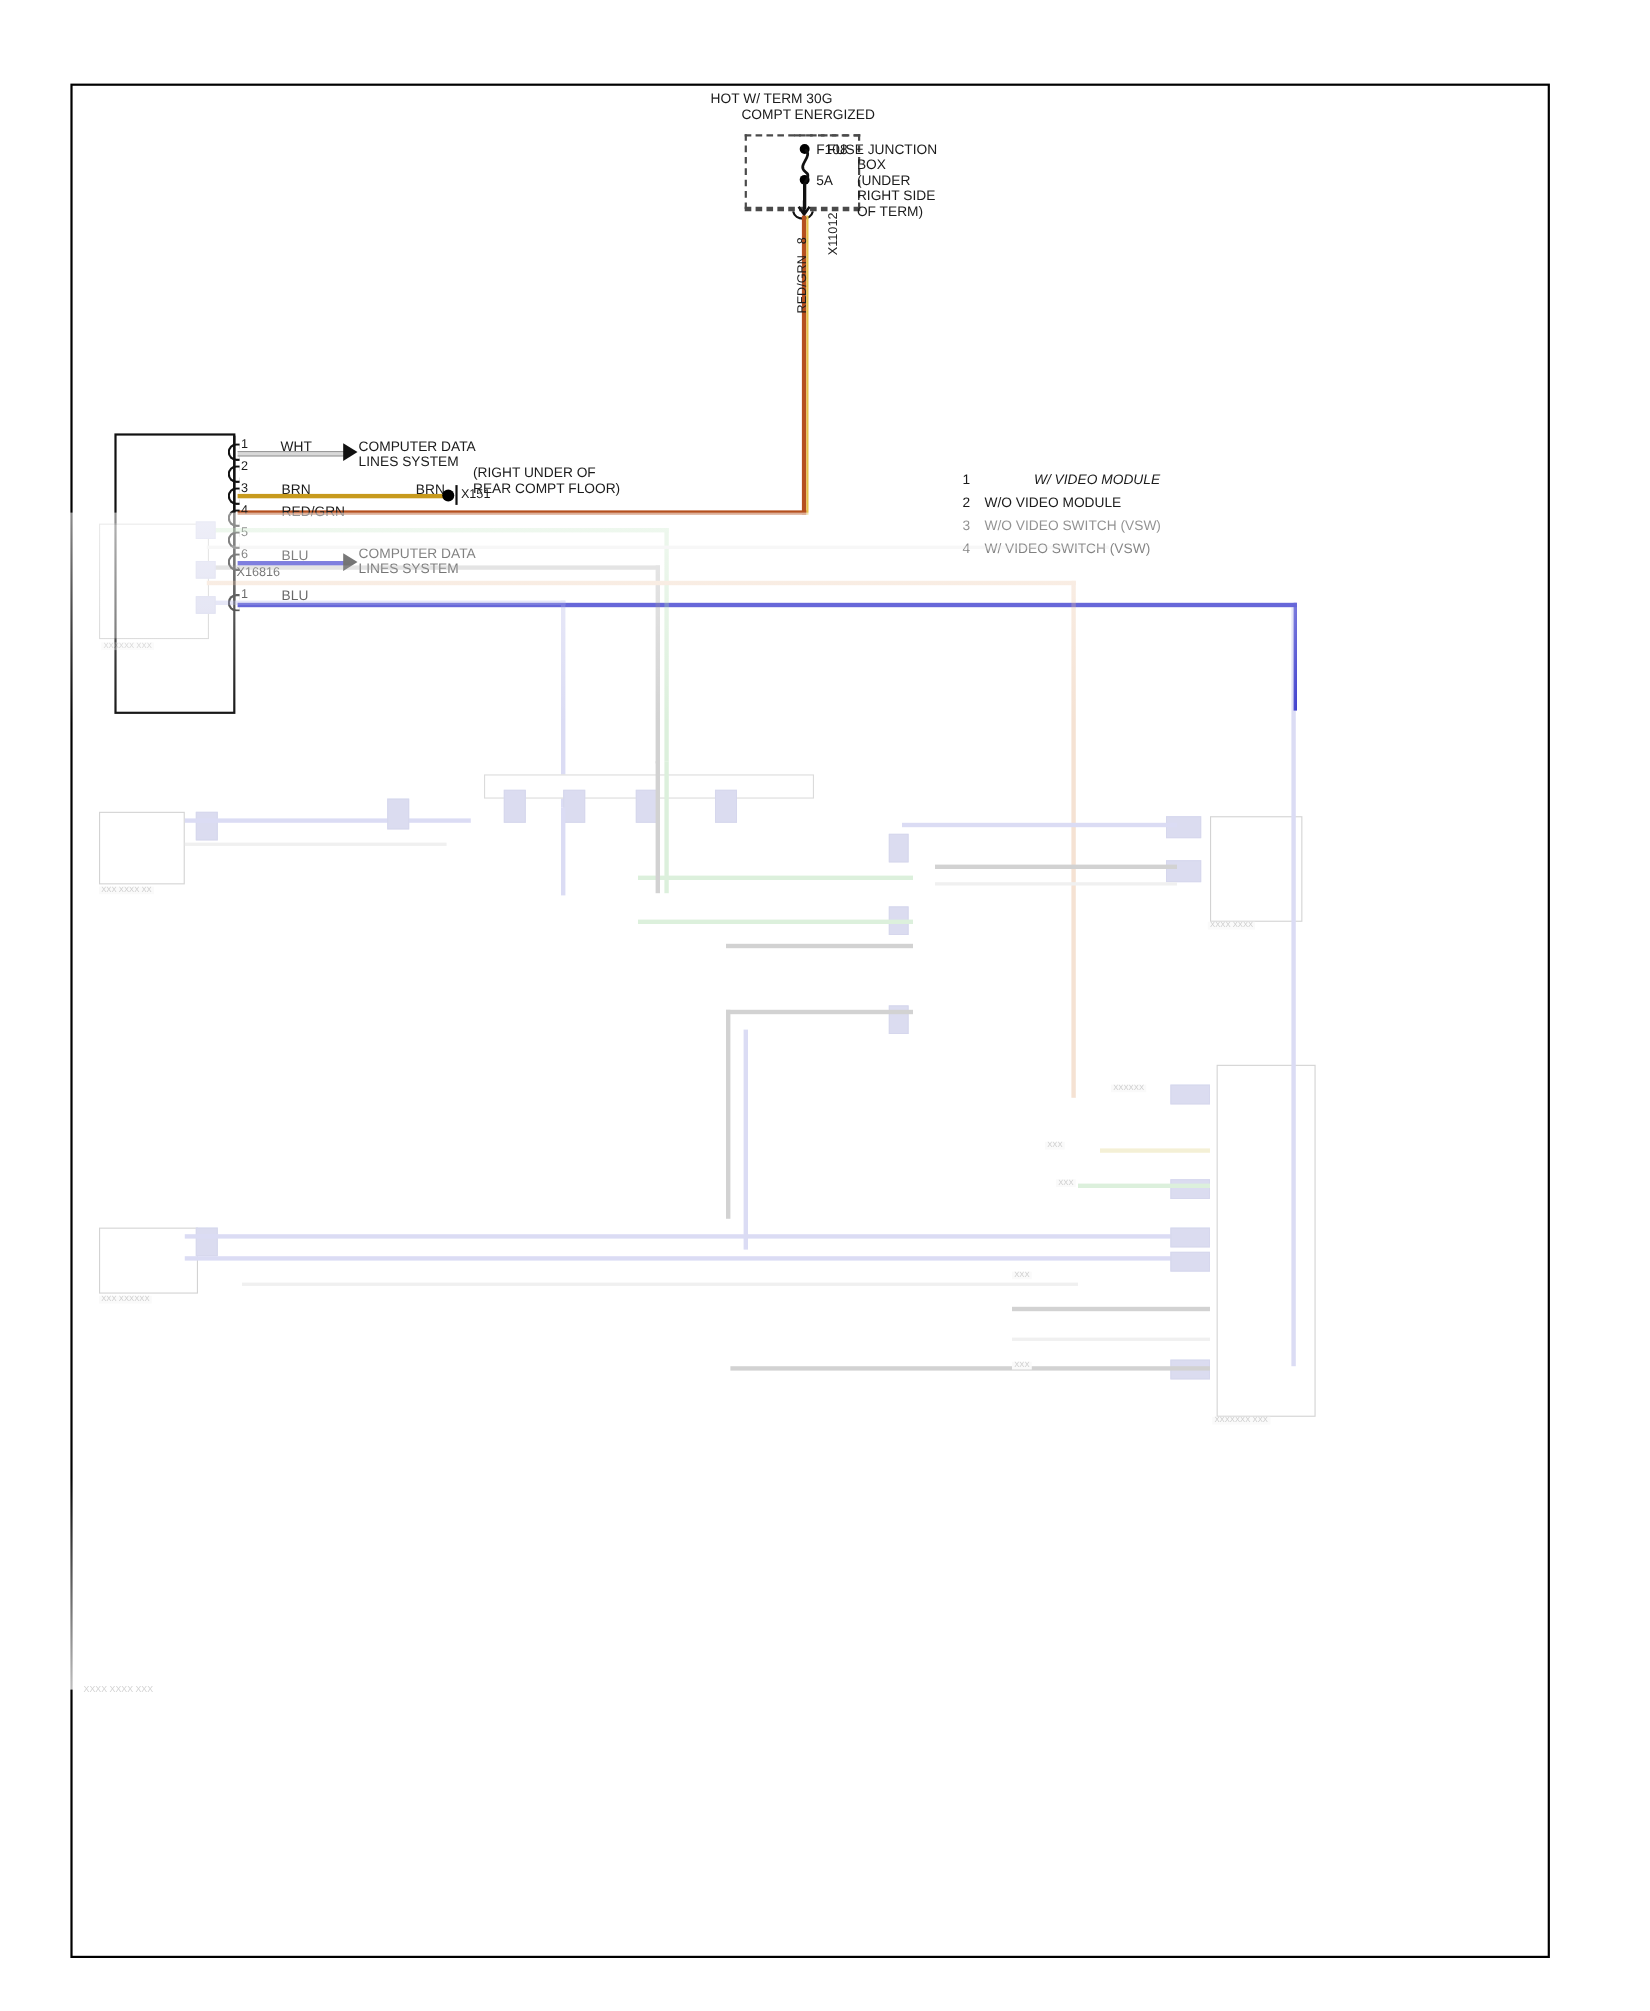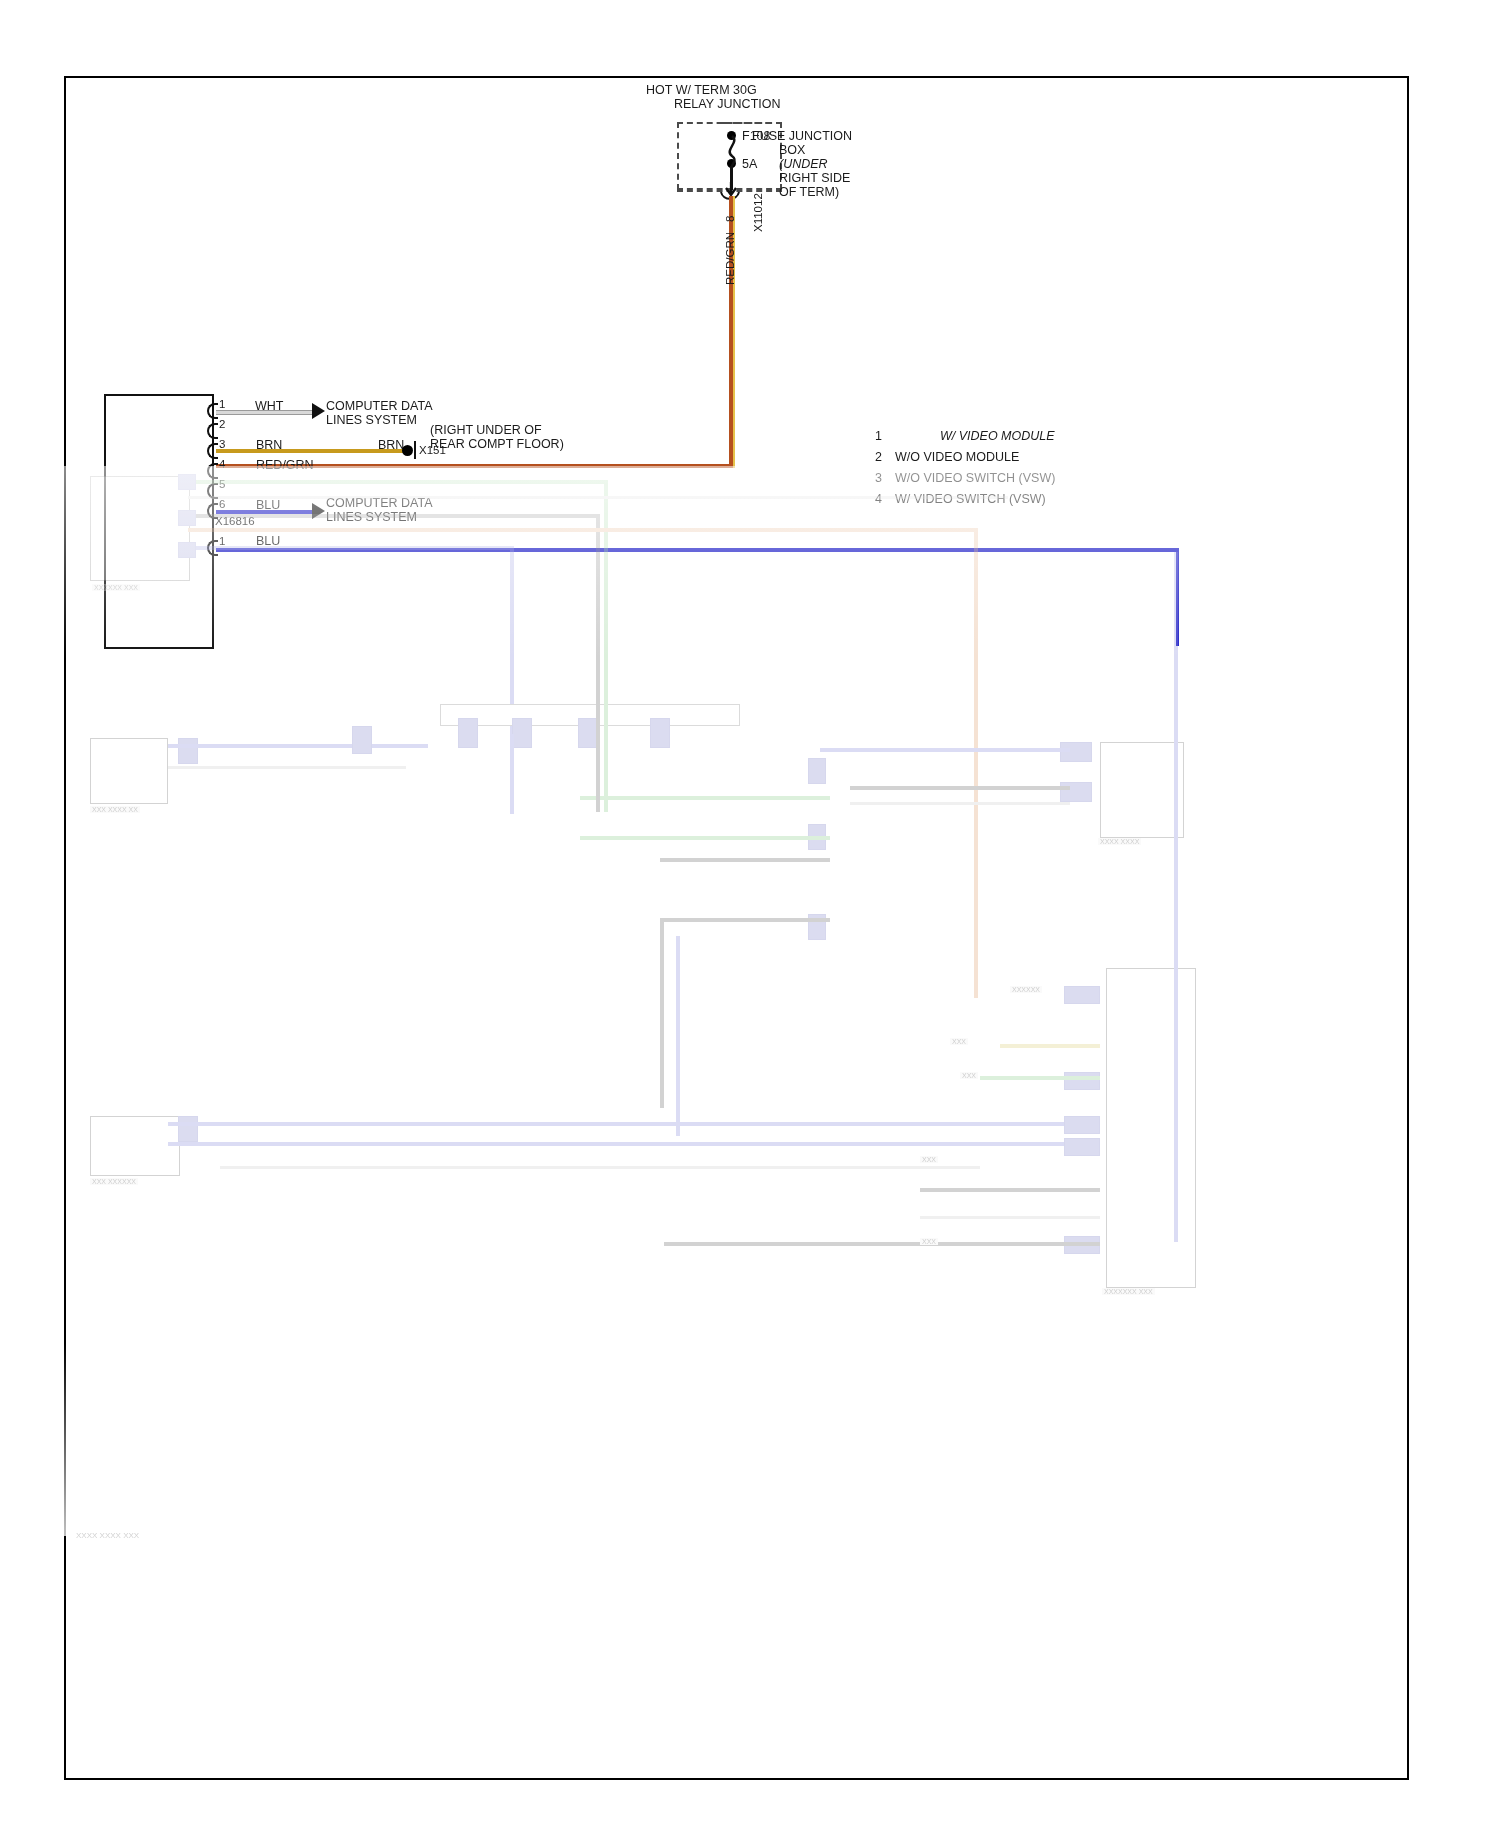--- a/index.html
+++ b/index.html
@@ -62,21 +62,21 @@
      rgba(255,255,255,0.0) 82%,rgba(255,255,255,0.75));pointer-events:none;}
 </style>
 </head>
 <body>
 
 <div id="page">
 
   <div class="sheet-border"></div>
 
   <div class="txt s12" style="left:646px;top:83px;">HOT W/ TERM 30G</div>
-  <div class="txt s12" style="left:674px;top:97px;">RELAY JUNCTION</div>
+  <div class="txt s12" style="left:674px;top:97px;">COMPT ENERGIZED</div>
 
   <div class="dashbox" style="left:677px;top:122px;width:105px;height:68px;border-right:none;"></div>
   <div class="dashbox" style="left:722px;top:122px;width:60px;height:68px;border-left:none;border-bottom:none;"></div>
   <div class="dashbox" style="left:677px;top:186px;width:105px;height:6px;border-top:none;border-left:none;border-right:none;"></div>
 
   <div class="dot" style="left:727px;top:131px;width:9px;height:9px;"></div>
   <div class="dot" style="left:727px;top:159px;width:9px;height:9px;"></div>
   <svg width="30" height="40" style="position:absolute;left:720px;top:132px;">
     <path d="M12,4 C20,10 4,18 12,24 C18,28 12,32 12,34" stroke="#111" stroke-width="2.5" fill="none"></path>
   </svg>
@@ -87,21 +87,21 @@
 
   <svg width="26" height="12" style="position:absolute;left:718px;top:192px;">
     <path d="M3,0 C5,9 19,9 21,0" stroke="#111" stroke-width="2" fill="none"></path>
   </svg>
 
   <div class="txt s12" style="left:742px;top:129px;">F108</div>
   <div class="txt s12" style="left:742px;top:157px;">5A</div>
 
   <div class="txt s12" style="left:752px;top:129px;">FUSE JUNCTION</div>
   <div class="txt s12" style="left:779px;top:143px;">BOX</div>
-  <div class="txt s12" style="left:779px;top:157px;font-style:italic;">(UNDER</div>
+  <div class="txt s12" style="left:779px;top:157px;">(UNDER</div>
   <div class="txt s12" style="left:779px;top:171px;">RIGHT SIDE</div>
   <div class="txt s12" style="left:779px;top:185px;">OF TERM)</div>
 
   <div class="wire vline w-redgrn" style="left:729px;top:196px;height:272px;width:4px;"></div>
   <div class="wire vline" style="left:733px;top:196px;height:272px;width:1.5px;background:#e6c24a;"></div>
 
   <div class="txt s11 rot" style="left:724px;top:222px;">8</div>
   <div class="txt s11 rot" style="left:752px;top:232px;">X11012</div>
   <div class="txt s11 rot" style="left:724px;top:285px;">RED/GRN</div>
 

